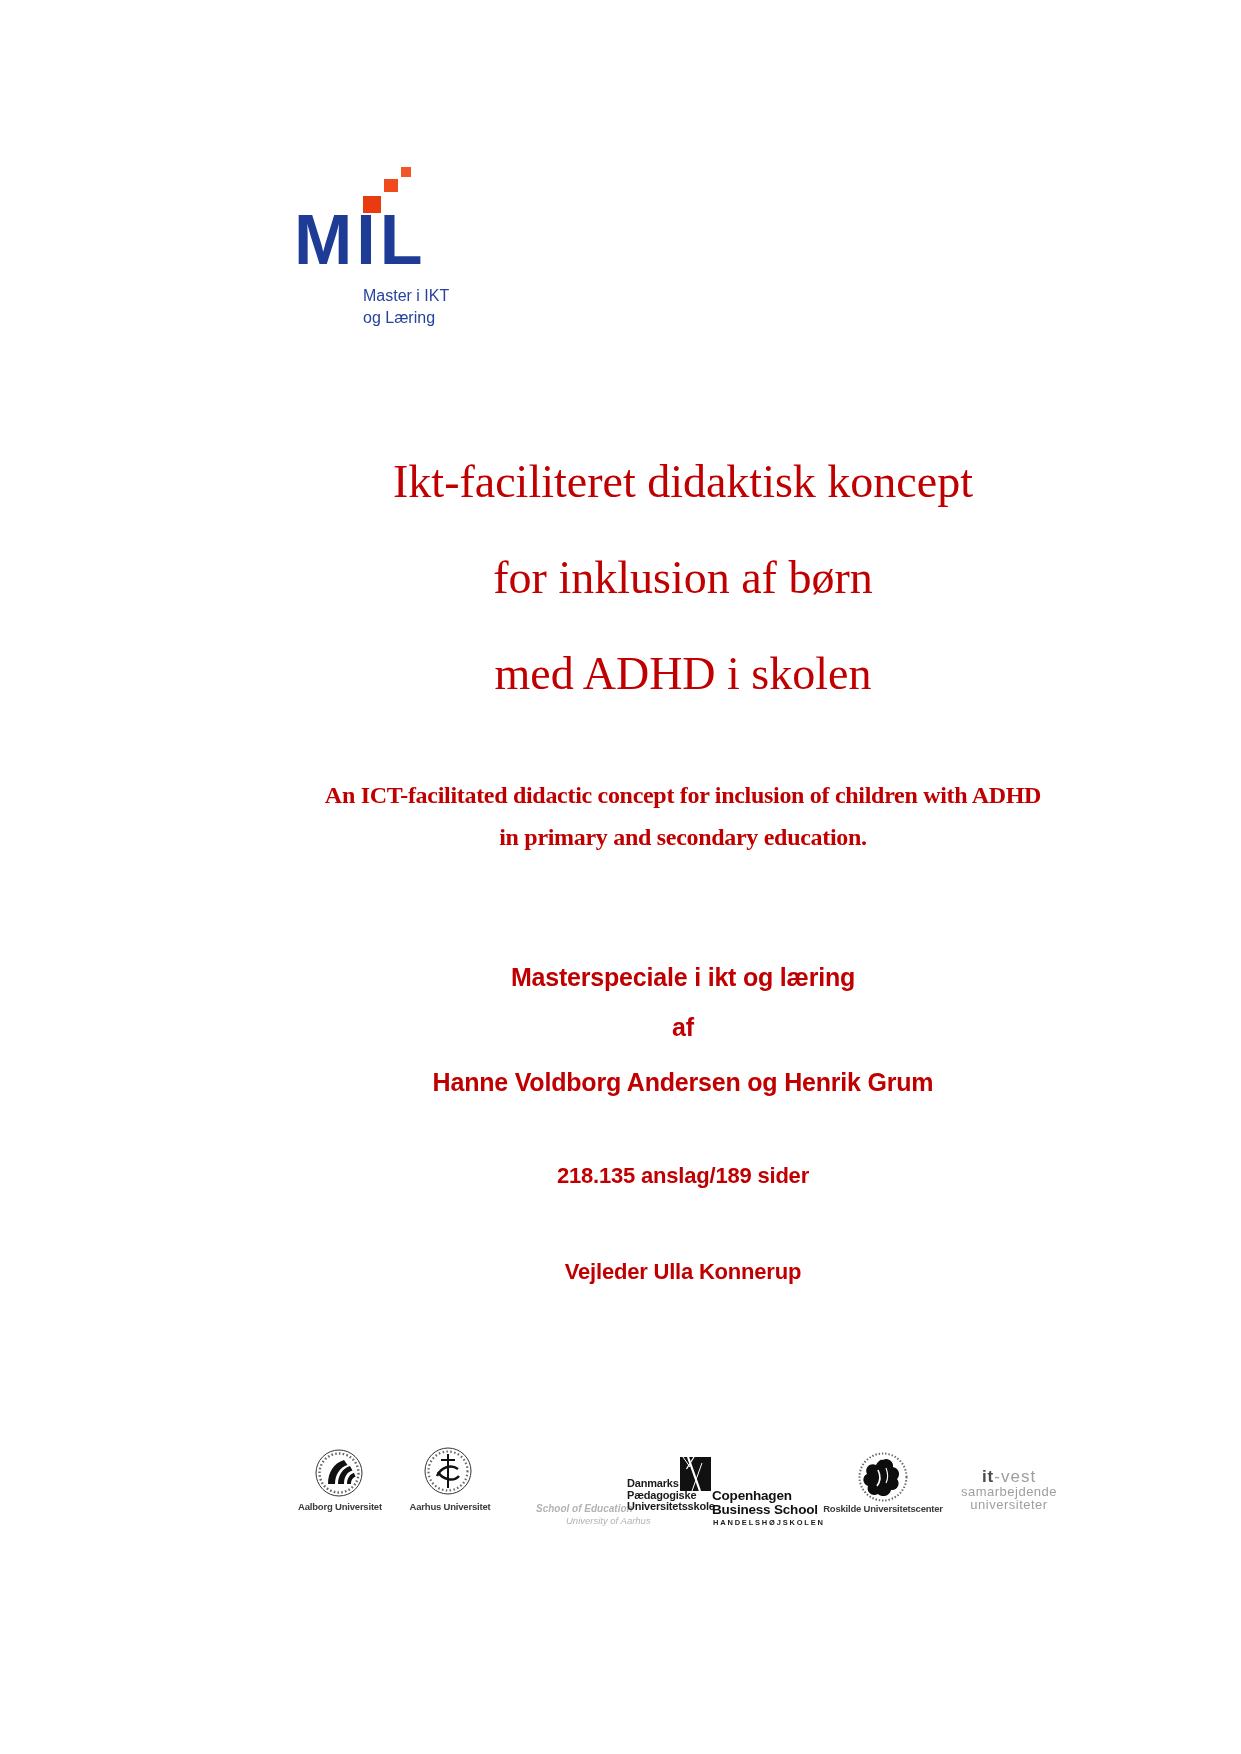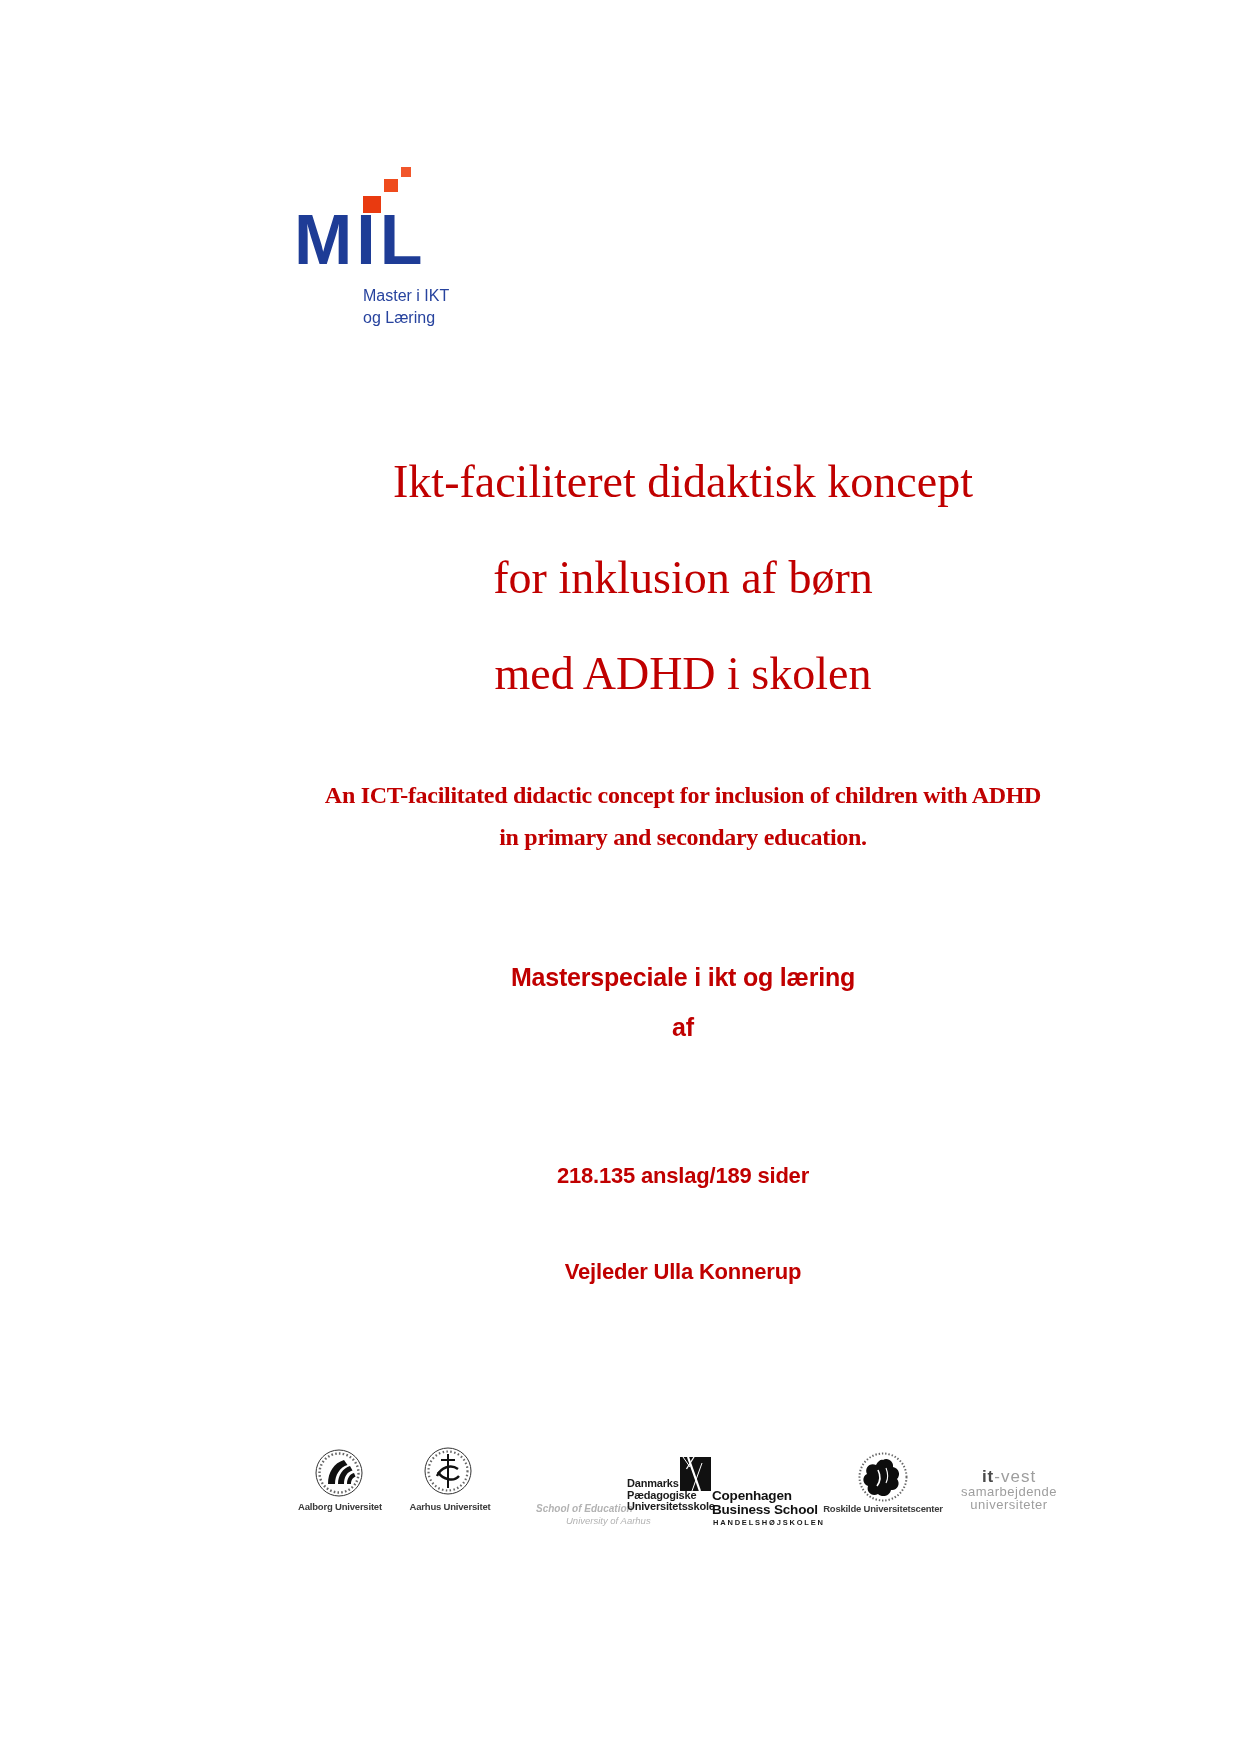--- a/index.html
+++ b/index.html
@@ -111,20 +111,21 @@
   </div>
 
   <div class="col title">
     <div>Ikt-faciliteret didaktisk koncept</div>
     <div>for inklusion af børn</div>
     <div>med ADHD i skolen</div>
   </div>
 
   <div class="col meta meta-program">Masterspeciale i ikt og læring</div>
   <div class="col meta meta-by">af</div>
+  <div class="col meta meta-authors">Hanne Voldborg Andersen og Henrik Grum</div>
   <div class="col meta meta-extent">218.135 anslag/189 sider</div>
   <div class="col meta meta-supervisor">Vejleder Ulla Konnerup</div>
 
   <div>
 
     <svg class="seal seal-aalborg" width="48" height="48" viewBox="0 0 48 48">
       <circle cx="24" cy="24" r="23" fill="none" stroke="#333" stroke-width="1"></circle>
       <circle cx="24" cy="24" r="19.5" fill="none" stroke="#666" stroke-width="2.4" stroke-dasharray="1.6 2.2"></circle>
       <path d="M13 35 C13 23 19 14 29 11 L32.5 16 C25 18 20 26 20 35 Z" fill="#111"></path>
       <path d="M23 35 C23 26 28 19 35 17 L37.5 21.5 C32 23 29 28 29 35 Z" fill="#111"></path>

